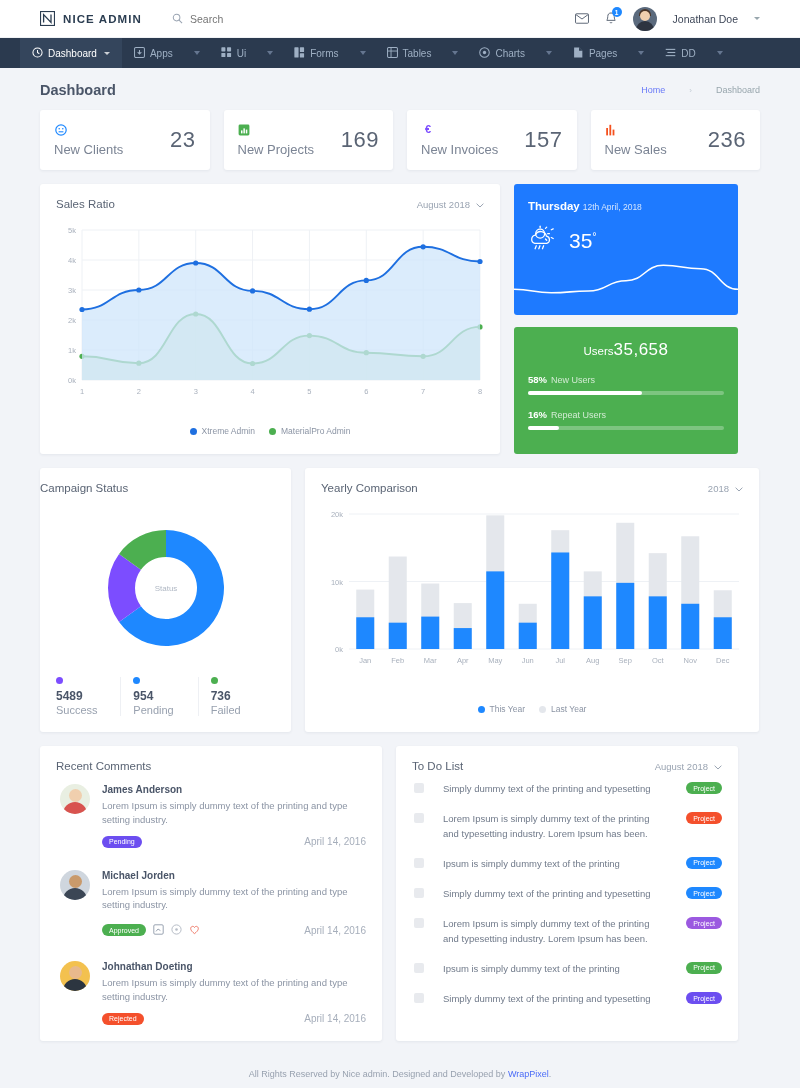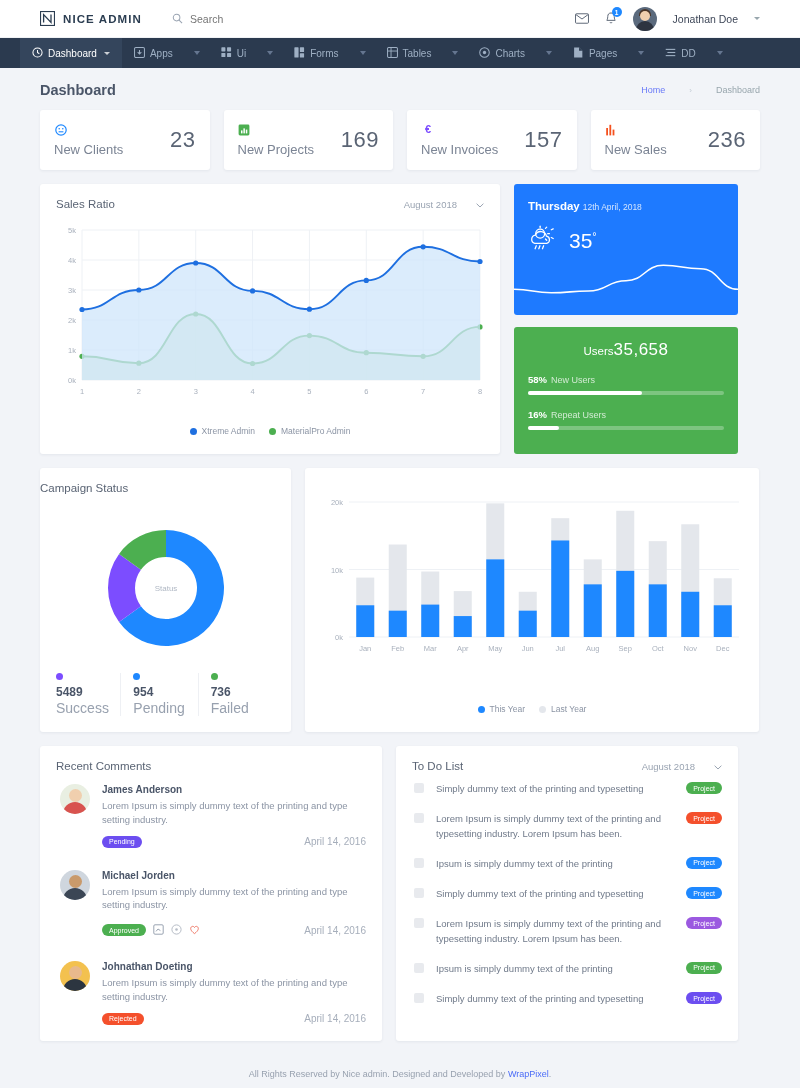--- a/index.html
+++ b/index.html
@@ -99,21 +99,21 @@
   .stat-label { font-size: 13px; color: #7b8494; }
   .stat-value { font-size: 22px; color: #5a6474; font-weight: 300; letter-spacing: .5px; }
 
   
   .row { display: flex; gap: 14px; margin-bottom: 14px; }
 
   
   .sales-card { width: 460px; height: 270px; padding: 14px 16px; position: relative; }
   .card-head { display: flex; align-items: center; justify-content: space-between; }
   .card-title { font-size: 11.5px; color: #5a6474; }
-  .card-select { font-size: 9.5px; color: #9aa4b2; display: flex; align-items: flex-start; gap: 19px; cursor: pointer; }
+  .card-select { font-size: 9.5px; color: #9aa4b2; display: flex; align-items: flex-start; gap: 6px; cursor: pointer; }
   .chart-legend {
     position: absolute; bottom: 18px; left: 0; right: 0;
     display: flex; align-items: center; justify-content: center; gap: 14px;
   }
   .legend-item { display: flex; align-items: center; gap: 5px; font-size: 8.5px; color: #8b94a4; }
   .legend-dot { width: 7px; height: 7px; border-radius: 50%; }
 
   
   .rightcol { width: 224px; display: flex; flex-direction: column; gap: 12px; }
   .weather {
@@ -141,21 +141,21 @@
   .prog-fill { height: 4px; background: #ffffff; border-radius: 2px; }
 
   
   .campaign-card { width: 251px; height: 264px; padding: 14px 0; position: relative; }
   .donut-wrap { display: flex; justify-content: center; margin-top: 14px; }
   .campaign-stats { display: flex; position: absolute; bottom: 16px; left: 16px; right: 16px; }
   .cstat { flex: 1; position: relative; padding-right: 6px; }
   .cstat + .cstat { border-left: 1px solid #eef0f4; padding-left: 12px; }
   .cstat-dot { width: 7px; height: 7px; border-radius: 50%; margin-bottom: 5px; }
   .cstat-num { font-size: 12px; font-weight: bold; color: #4a5568; }
-  .cstat-lbl { font-size: 14px; color: #98a1af; margin-top: 1px; }
+  .cstat-lbl { font-size: 11px; color: #98a1af; margin-top: 1px; }
 
   
   .yearly-card { width: 454px; height: 264px; padding: 14px 16px; position: relative; }
 
   
   .comments-card { width: 342px; height: 295px; padding: 14px 16px; overflow: hidden; }
   .comment {
     display: flex; gap: 12px; padding: 12px 0 10px 4px;
   }
   .c-avatar {
@@ -167,21 +167,21 @@
   .c-name { font-size: 10px; font-weight: bold; color: #4a5568; }
   .c-text { font-size: 9.5px; color: #8b94a4; line-height: 1.45; margin-top: 4px; }
   .c-foot { display: flex; align-items: center; gap: 7px; margin-top: 9px; }
   .pill {
     font-size: 7px; color: #fff; padding: 2.5px 7px; border-radius: 9px; display: inline-block;
   }
   .c-date { margin-left: auto; font-size: 10px; color: #a6aebb; }
 
   .todo-card { width: 342px; height: 295px; padding: 14px 16px; overflow: hidden; position: relative; }
   .todo-item {
-    display: flex; align-items: flex-start; gap: 12px; padding: 10px 0 6px 2px;
+    display: flex; align-items: flex-start; gap: 19px; padding: 10px 0 6px 2px;
   }
   .todo-box {
     width: 10px; height: 10px; border-radius: 2px; background: #e8eaee; flex: none; margin-top: 1px; cursor: pointer;
   }
   .todo-text { font-size: 9.5px; color: #707a8a; line-height: 1.5; flex: 1; }
   .todo-pill-wrap { display: flex; align-items: flex-end; }
 
   
   .footer {
     text-align: center; font-size: 9px; color: #98a1af; padding-top: 14px;
@@ -542,20 +542,31 @@
             </div>
             <div class="cstat">
               <div class="cstat-dot" style="background:#4caf50"></div>
               <div class="cstat-num">736</div>
               <div class="cstat-lbl">Failed</div>
             </div>
           </div>
       </div>
 
       <div class="card yearly-card">
+        <div class="card-head">
+          <div class="card-title">Yearly Comparison</div>
+          <div class="card-select">
+            <span>2018</span>
+            <span>
+              <svg width="8" height="5" viewBox="0 0 8 5">
+                  <path d="M0.6 0.7 L4 4 L7.4 0.7" fill="none" stroke="#9aa4b2" stroke-width="1"></path>
+                </svg>
+            </span>
+          </div>
+        </div>
         <svg id="bar-chart" width="422" height="180" viewBox="0 0 422 180" style="margin-top:10px">
             <line x1="28" y1="145" x2="418" y2="145" stroke="#eef1f5" stroke-width="1"></line>
             <text x="22" y="148" text-anchor="end" font-size="7.5" fill="#a9b1bd" font-family="Liberation Sans, sans-serif">0k</text>
             <line x1="28" y1="77.5" x2="418" y2="77.5" stroke="#eef1f5" stroke-width="1"></line>
             <text x="22" y="80.5" text-anchor="end" font-size="7.5" fill="#a9b1bd" font-family="Liberation Sans, sans-serif">10k</text>
             <line x1="28" y1="10" x2="418" y2="10" stroke="#eef1f5" stroke-width="1"></line>
             <text x="22" y="13" text-anchor="end" font-size="7.5" fill="#a9b1bd" font-family="Liberation Sans, sans-serif">20k</text>
             <rect x="35.25" y="85.6" width="18" height="59.400000000000006" fill="#e4e7ec"></rect>
             <rect x="35.25" y="113.275" width="18" height="31.724999999999994" fill="#1e88ff"></rect>
             <text x="44.25" y="159" text-anchor="middle" font-size="7.5" fill="#a9b1bd" font-family="Liberation Sans, sans-serif">Jan</text>

